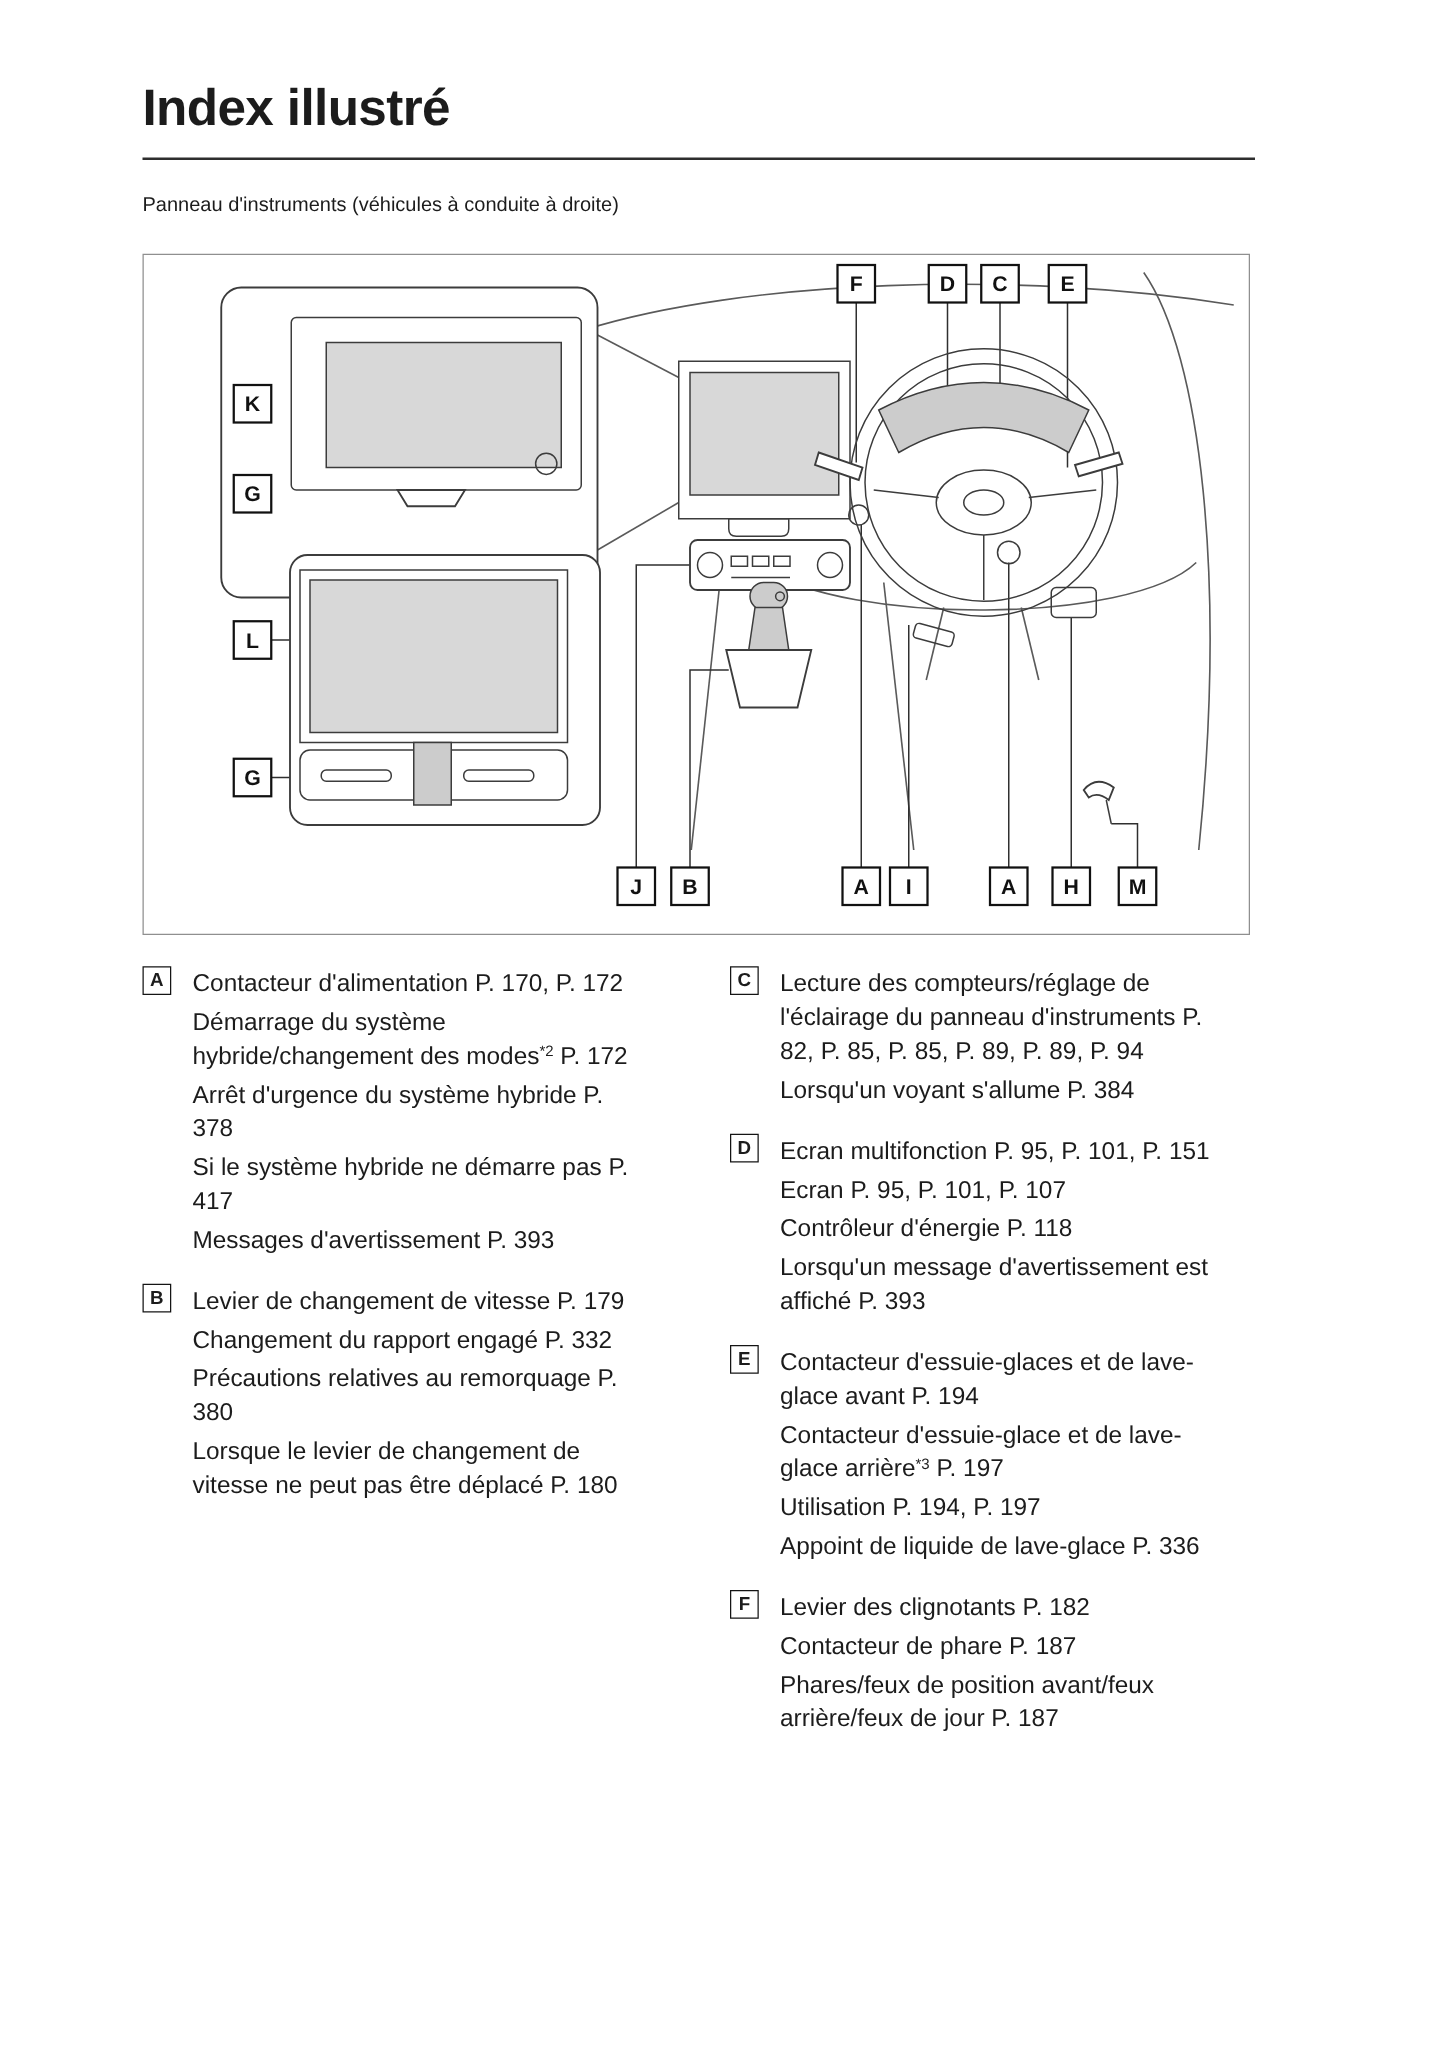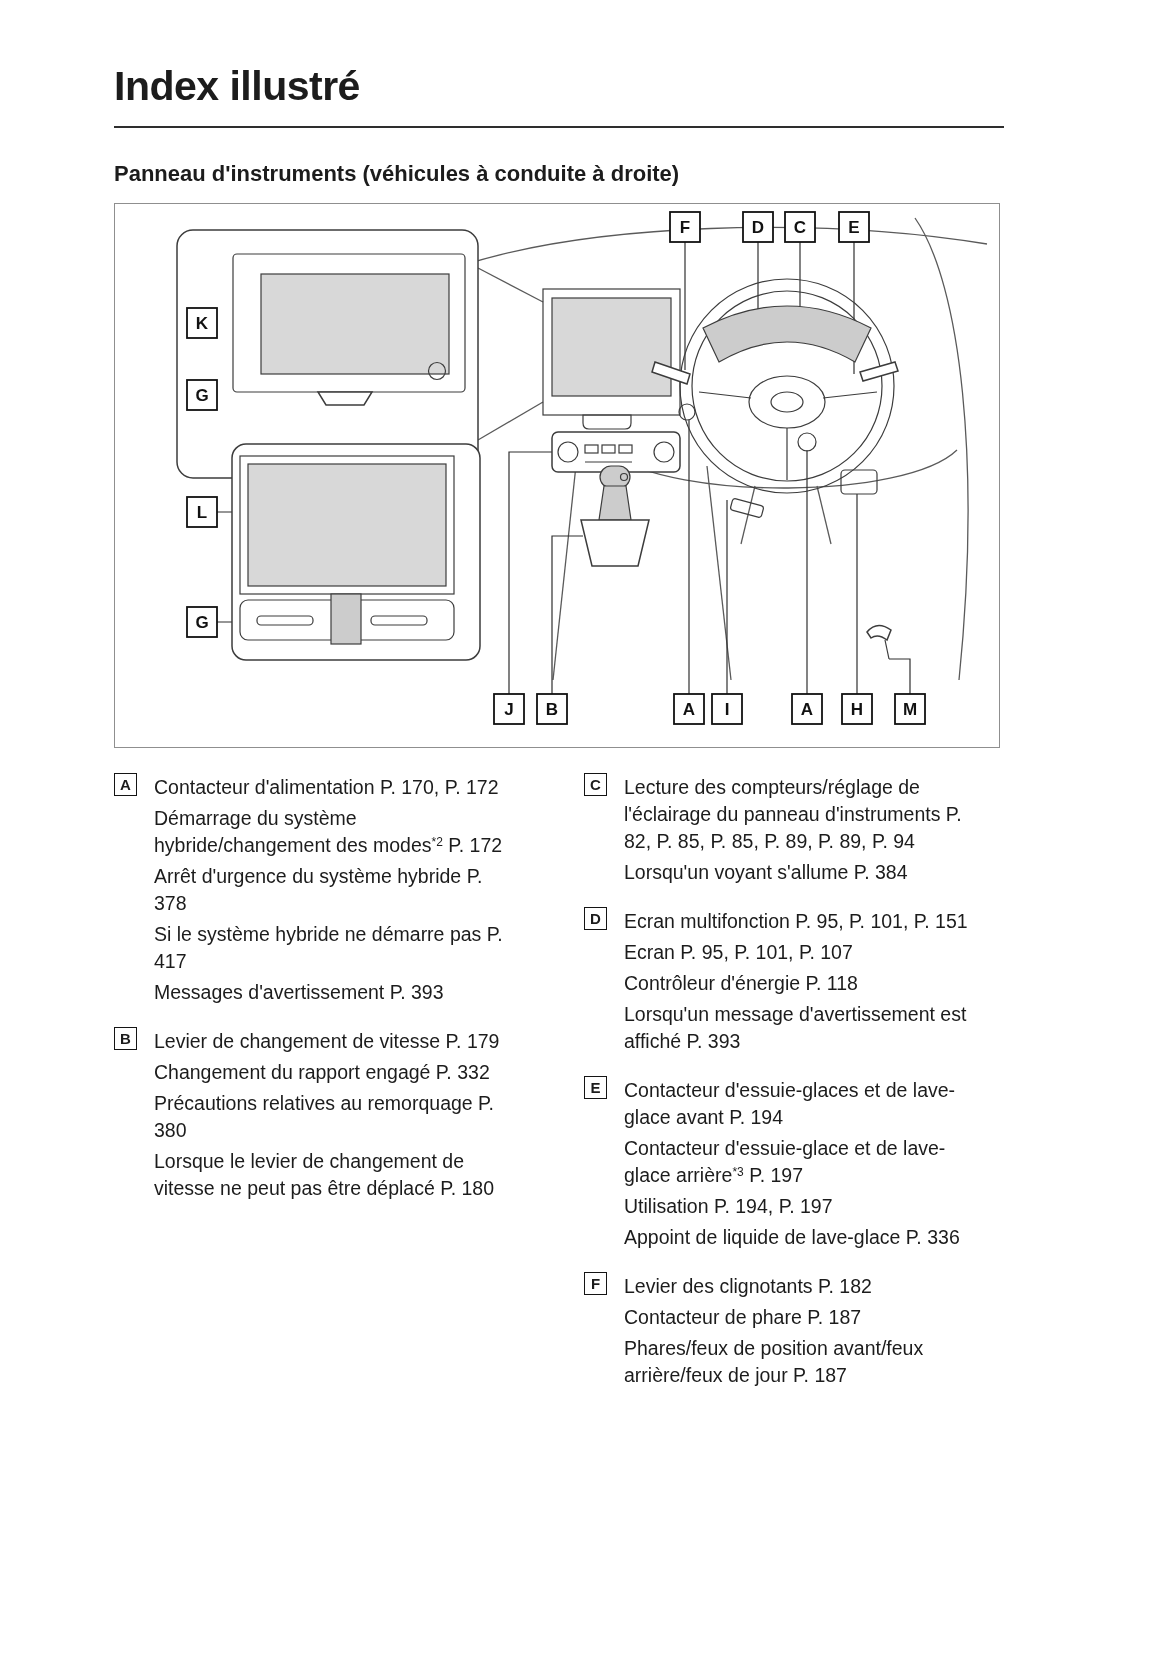--- a/index.html
+++ b/index.html
@@ -1,20 +1,20 @@
 <!DOCTYPE html>
 <html><head>
 <meta charset="utf-8">
 <style>
   html,body{margin:0;padding:0;background:#ffffff;}
   body{font-family:"Liberation Sans",sans-serif;color:#1c1c1c;}
   .page{position:relative;width:1165px;height:1409px;background:#fff;overflow:hidden;}
   .title{position:absolute;left:114px;top:36px;font-size:41px;font-weight:700;letter-spacing:-0.5px;}
   .rule{position:absolute;left:114px;top:126px;width:890px;border-top:2px solid #2e2e2e;height:0;}
-  .subtitle{position:absolute;left:114px;top:143px;font-size:22px;font-weight:700;}
+  .subtitle{position:absolute;left:114px;top:143px;font-size:16px;font-weight:400;}
   .diagram{position:absolute;left:114px;top:203px;width:886px;height:545px;border:1px solid #8f8f8f;box-sizing:border-box;background:#fff;}
   .legend{position:absolute;left:114px;top:770px;width:892px;display:flex;gap:70px;}
   .col{width:400px;}
   .entry{display:flex;margin-bottom:14px;}
   .badge{flex:0 0 auto;width:23px;height:23px;border:1.7px solid #141414;display:flex;align-items:center;justify-content:center;font-size:15px;font-weight:700;margin-top:3px;box-sizing:border-box;background:#fff;}
   .lines{margin-left:13px;font-size:19.5px;line-height:27px;}
   .line{margin:4px;}
   sup{font-size:12px;line-height:0;vertical-align:6px;}
   .pagenum{position:absolute;left:114px;top:1500px;font-size:18px;font-weight:700;}
   

